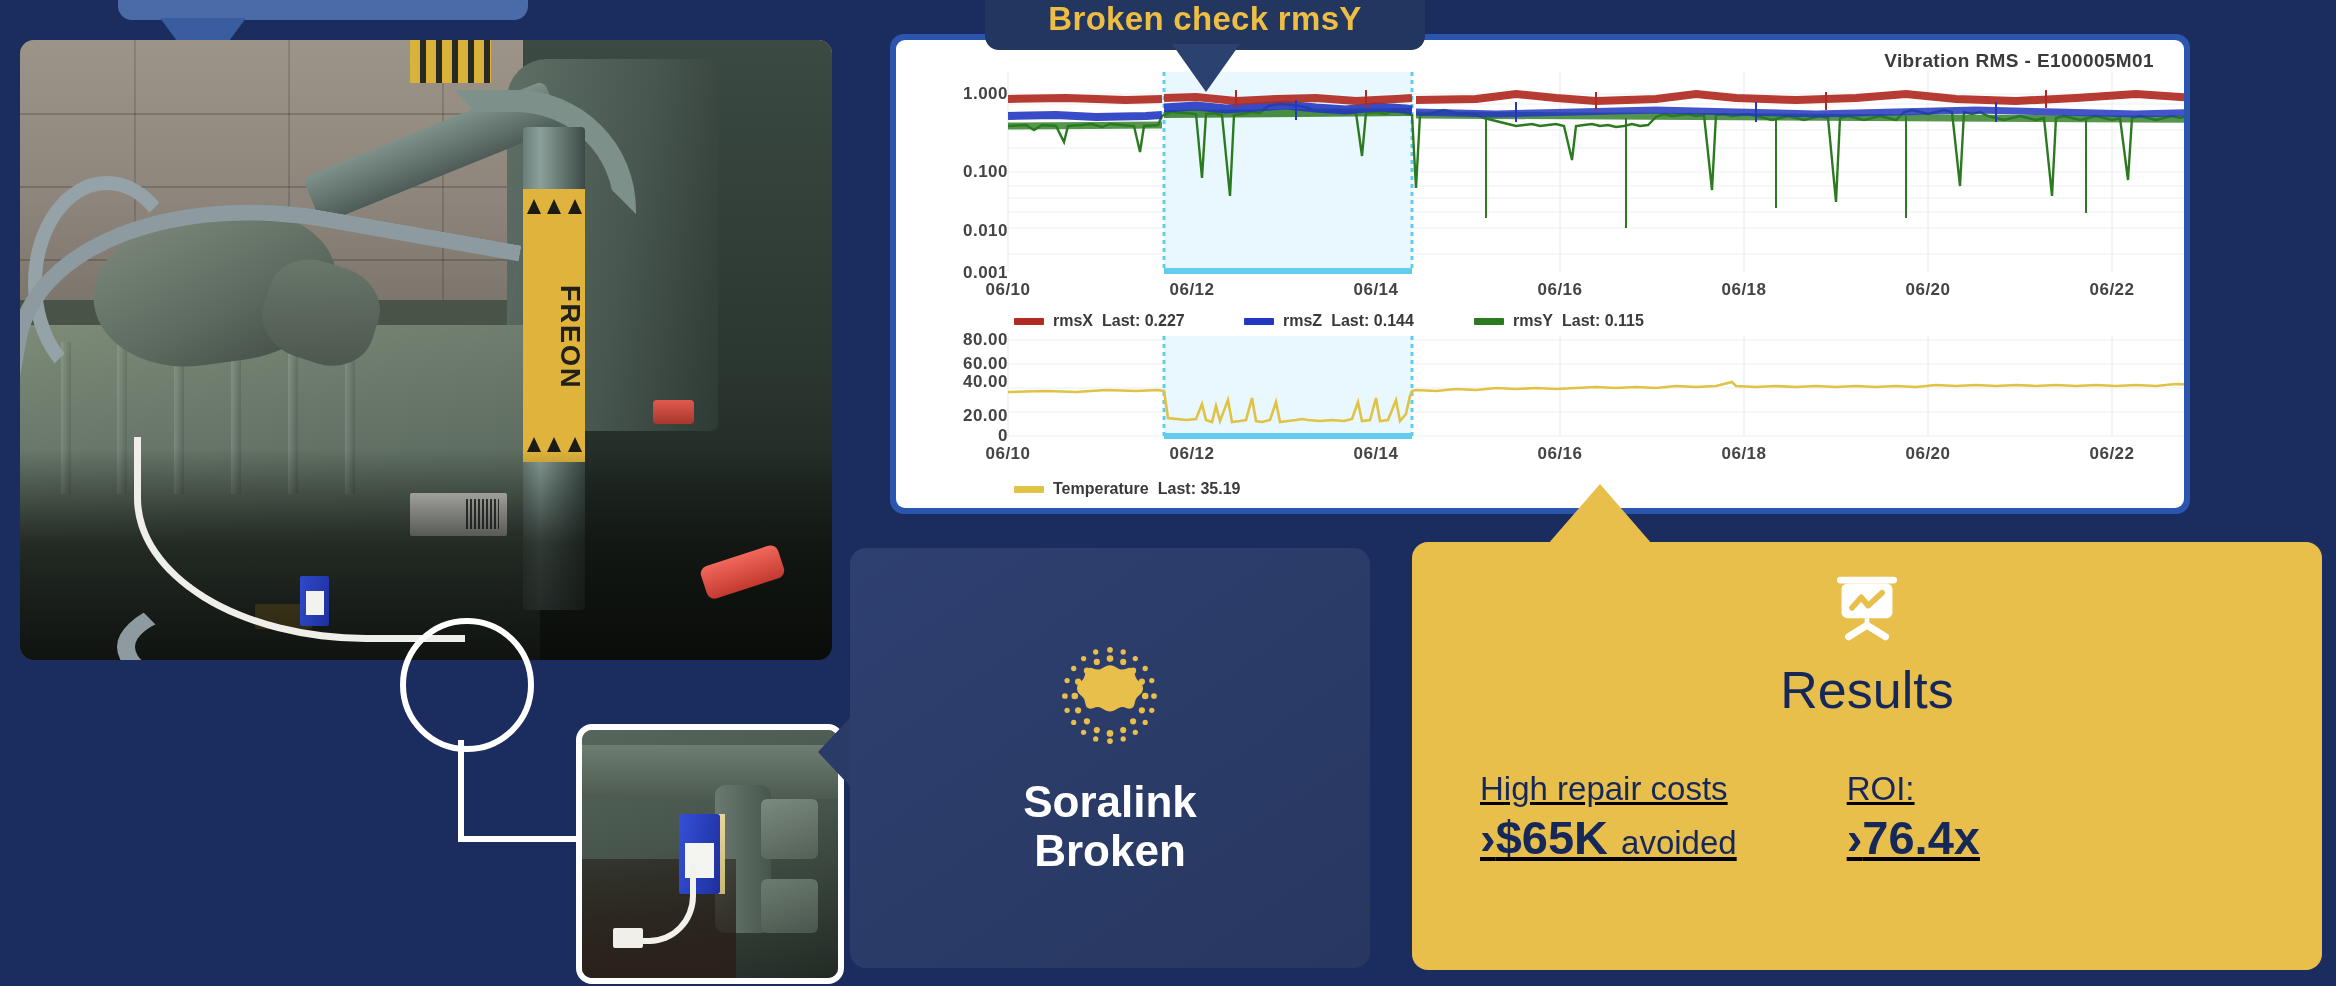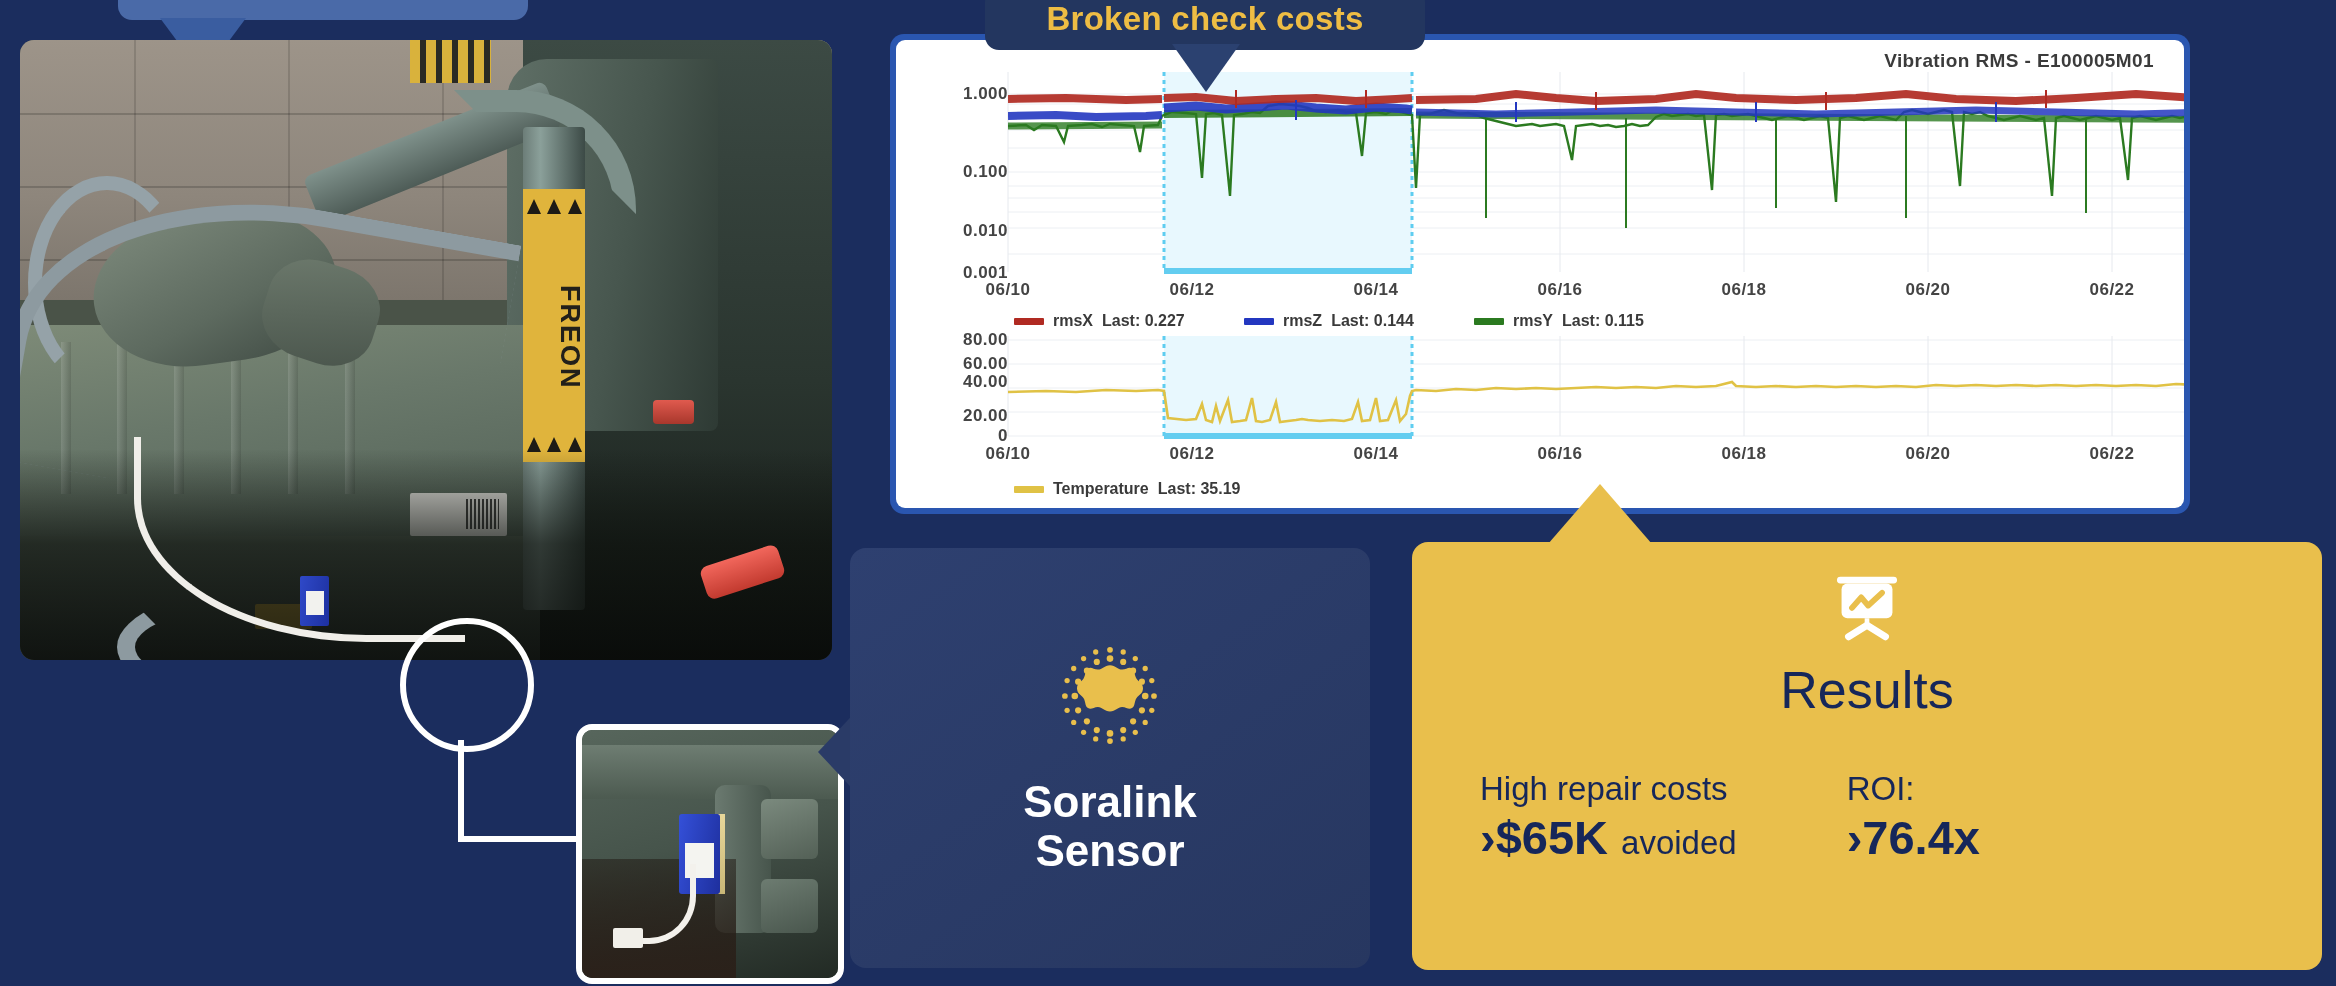--- a/index.html
+++ b/index.html
@@ -205,21 +205,21 @@
   #results{
     position:absolute;left:1412px;top:542px;width:910px;height:428px;
     background:#e9bf4c;border-radius:16px;
     box-sizing:border-box;padding:26px 40px;
   }
   #results-icon{width:74px;height:74px;margin:4px auto 0;display:block;}
   #results-title{
     text-align:center;color:#16275a;font-size:52px;font-weight:normal;margin-top:14px;
   }
   #results-stats{
-    display:flex;align-items:flex-start;margin-top:50px;padding-left:28px;gap:110px;
+    display:flex;align-items:flex-start;margin-top:50px;padding-left:28px;gap:110px;text-decoration:underline;
   }
   .stat-label{color:#16275a;font-size:33px;margin-bottom:2px;}
   .stat-value{color:#16275a;font-size:47px;font-weight:bold;white-space:nowrap;}
   .stat-value .small{font-size:33px;font-weight:normal;}
 </style>
 </head>
 <body>
 
 <div id="top-callout"></div>
 <div id="top-callout-arrow"></div>
@@ -469,21 +469,21 @@
 
     <div class="legend-row" style="left:118px;top:440px">
       <span class="lgswatch" style="background:#e0c245"></span>
       <span class="lgtext">Temperature</span>
       <span class="lgtext">Last: 35.19</span>
     </div>
   </div>
 </div>
 
 <div id="chart-callout">
-  <span id="chart-callout-text">Broken check costs</span>
+  <span id="chart-callout-text">Broken check rmsY</span>
 </div>
 <div id="chart-callout-arrow"></div>
 <div id="yellow-arrow"></div>
 
 <div id="soralink">
   <div id="soralink-logo">
     <svg viewBox="0 0 100 100" width="110" height="110">
       <g fill="#e9bf4c">
         <path d="M50 22
                  c5 0 7 4 11 4 c4 0 6-3 9-1 c3 2 2 6 4 9 c2 3 6 4 6 9
@@ -528,21 +528,21 @@
           <circle cx="18" cy="50" r="3"></circle>
             <circle cx="21" cy="37" r="2.8"></circle>
           <circle cx="29" cy="27" r="2.8"></circle>
             <circle cx="38" cy="19" r="2.8"></circle>
         </g>
       </g>
     </svg>
   </div>
   <div id="soralink-name">
     <div>Soralink</div>
-    <div>Sensor</div>
+    <div>Broken</div>
   </div>
 </div>
 
 <div id="results">
   <svg id="results-icon" viewBox="0 0 64 64">
     <rect x="6" y="4" width="52" height="6" rx="3" fill="#fff"></rect>
     <rect x="10" y="10" width="44" height="30" rx="5" fill="#fff"></rect>
     <path d="M19 31 L27 22 L33 29 L45 18" stroke="#e9bf4c" stroke-width="5" fill="none" stroke-linecap="round" stroke-linejoin="round"></path>
     <rect x="30" y="40" width="4" height="8" fill="#fff"></rect>
     <path d="M32 46 L16 56 M32 46 L48 56" stroke="#fff" stroke-width="6" stroke-linecap="round"></path>

